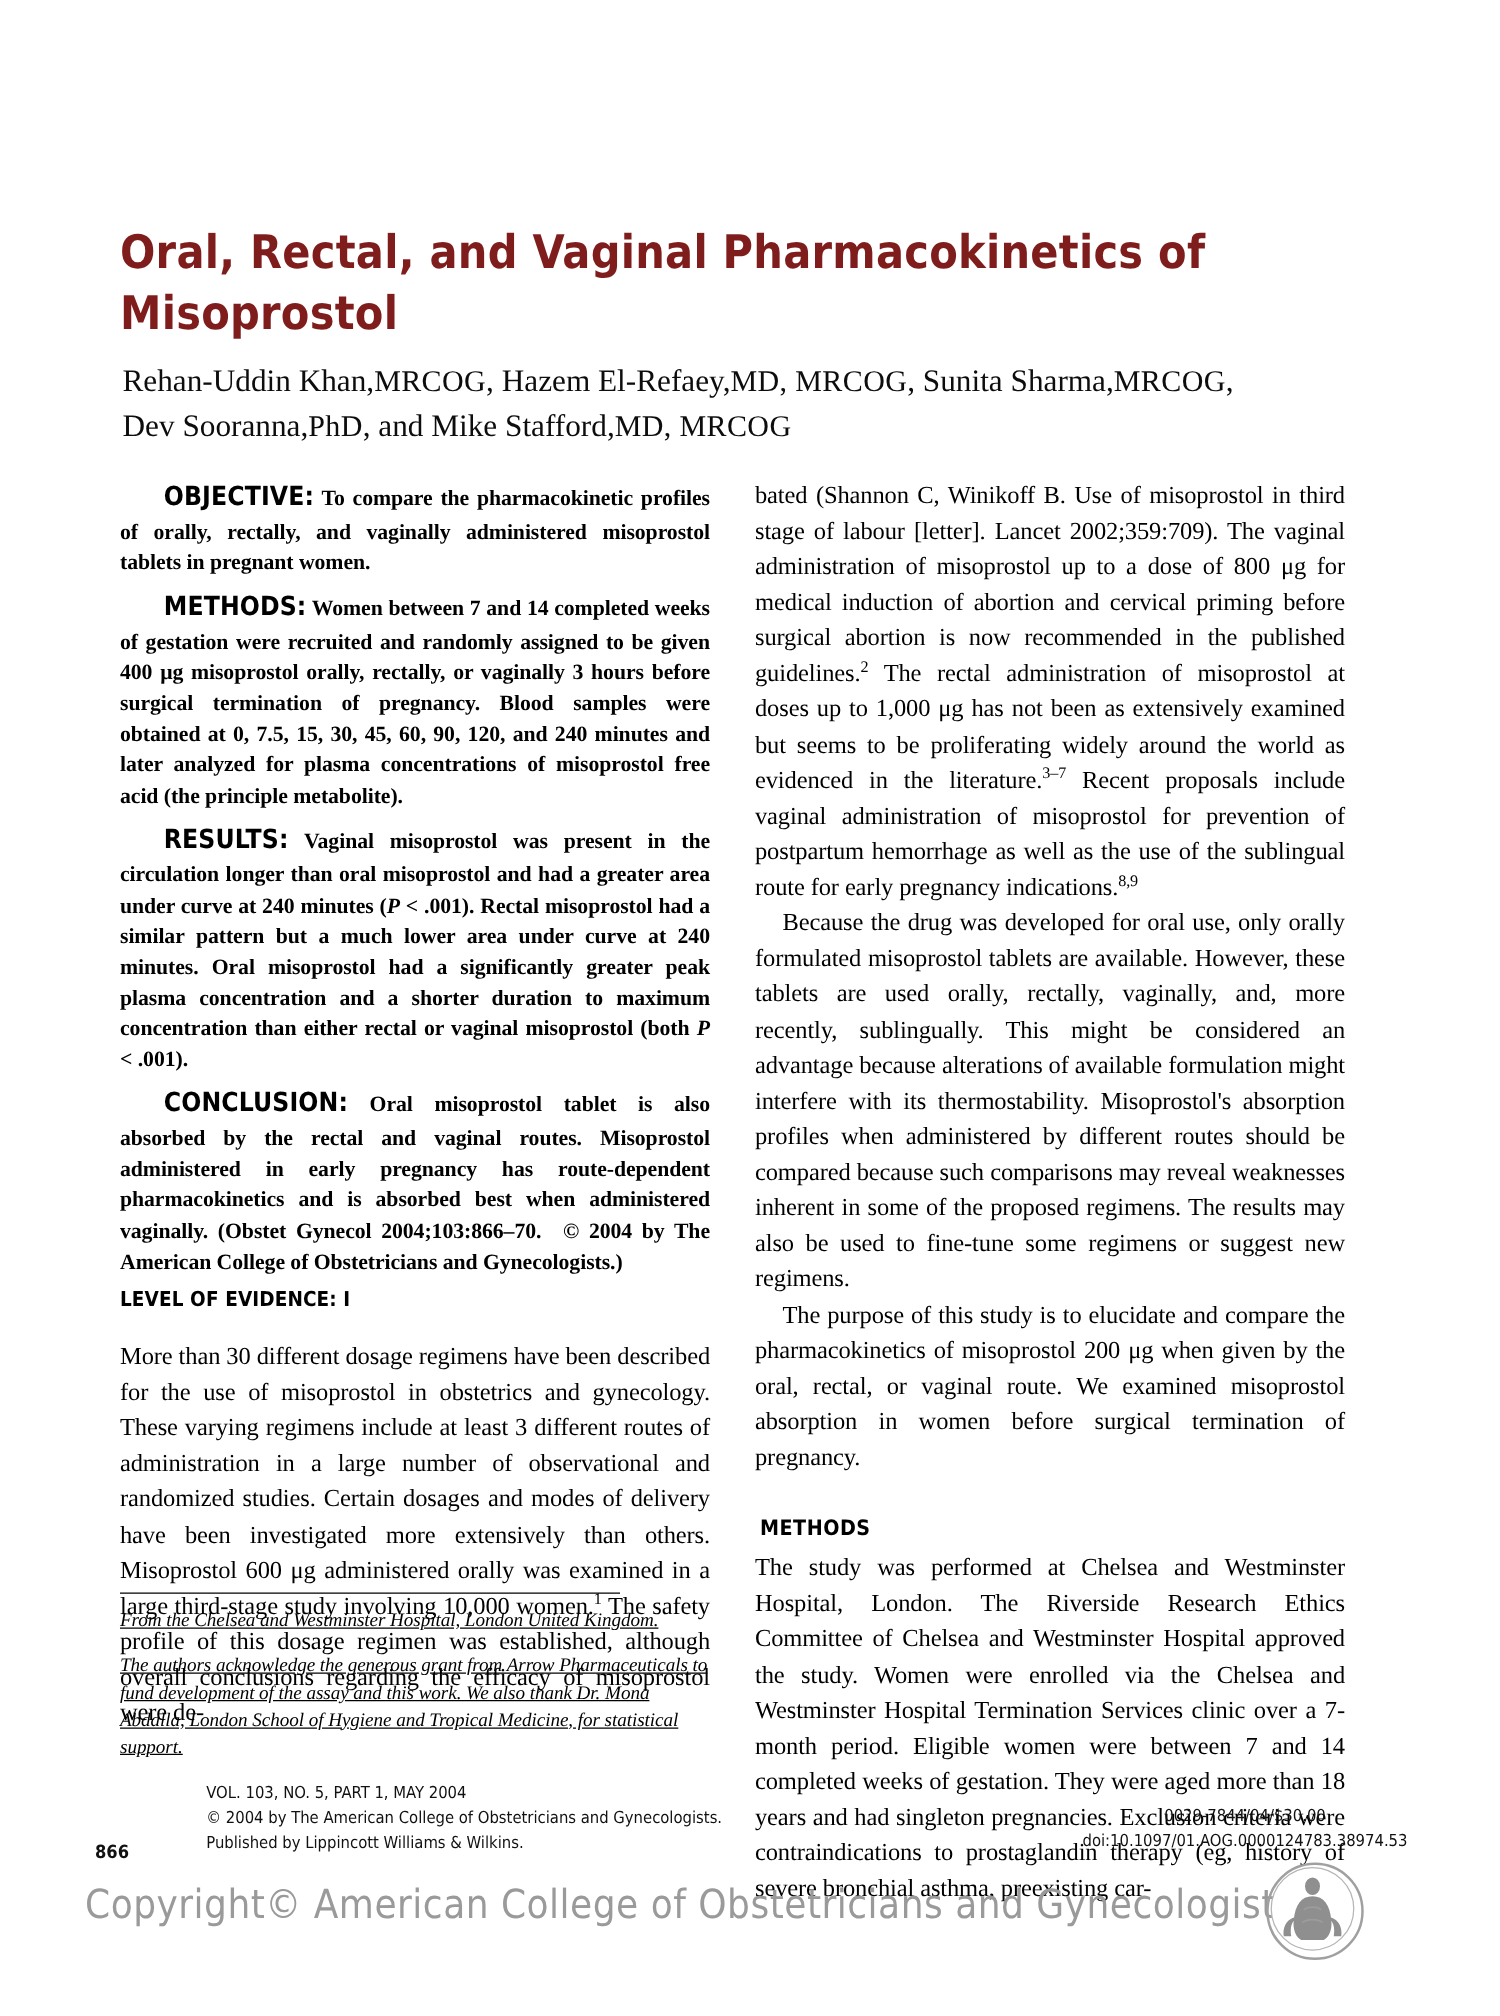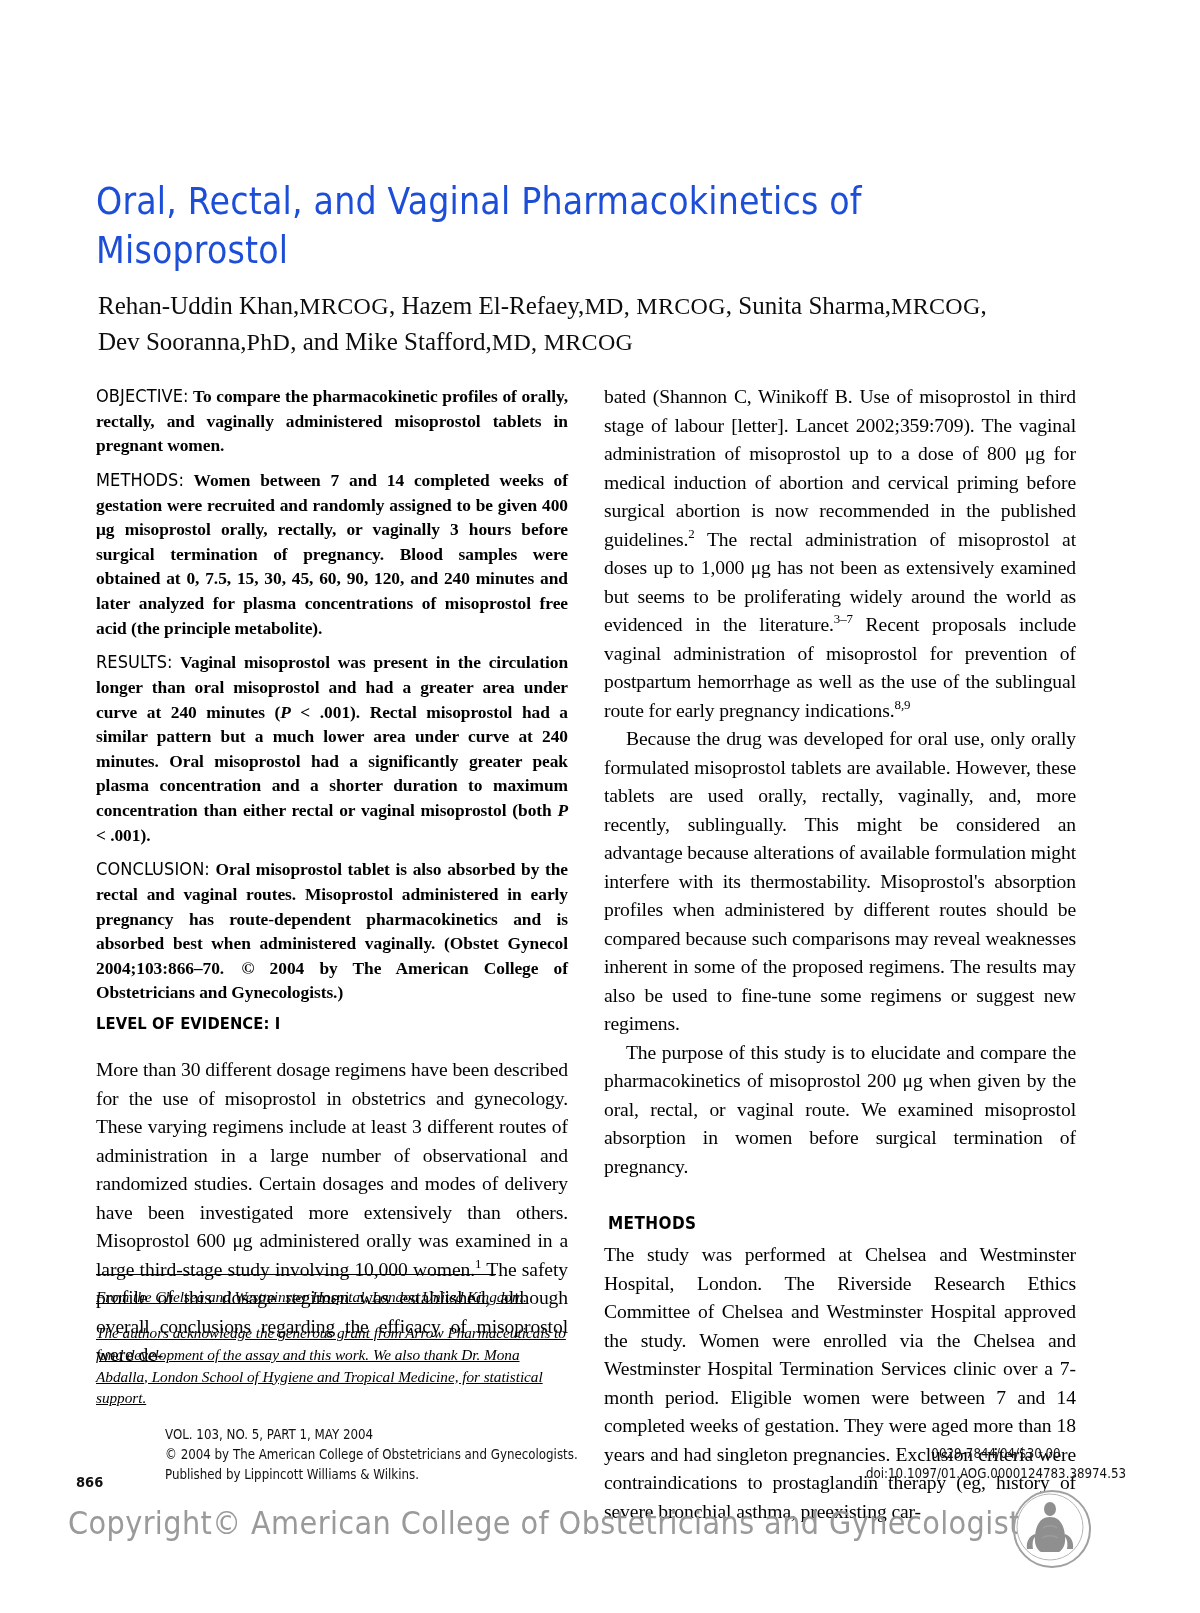--- a/index.html
+++ b/index.html
@@ -24,24 +24,24 @@
   }
 
   
   .title {
     position: absolute;
     left: 96px;
     top: 152px;
     width: 880px;
     font-family: "DejaVu Sans Condensed", "Liberation Sans", sans-serif;
     font-size: 37px;
-    font-weight: 400;
+    font-weight: 700;
     line-height: 1.33;
     letter-spacing: 0.2px;
-    color: #1d4ed8;
+    color: #7f1d1d;
   }
 
   
   .authors {
     position: absolute;
     left: 98px;
     top: 288px;
     width: 900px;
     font-family: "Liberation Serif", serif;
     font-size: 25px;
@@ -67,23 +67,24 @@
     font-family: "Liberation Serif", serif;
     font-weight: bold;
     font-size: 17.4px;
     line-height: 1.415;
     text-align: justify;
     margin: 0 0 9px 0;
     letter-spacing: -0.05px;
   }
   .abs-label {
     font-family: "DejaVu Sans Condensed", "Liberation Sans", sans-serif;
-    font-weight: normal;
-    font-size: 18px;
+    font-weight: bold;
+    font-size: 21px;
     letter-spacing: 0.1px;
+    margin-left: 35px;
   }
   .abs-loe {
     font-family: "DejaVu Sans Condensed", "Liberation Sans", sans-serif;
     font-weight: bold;
     font-size: 16.4px;
     letter-spacing: 0.1px;
     margin: 0 0 4px 0;
   }
 
   

